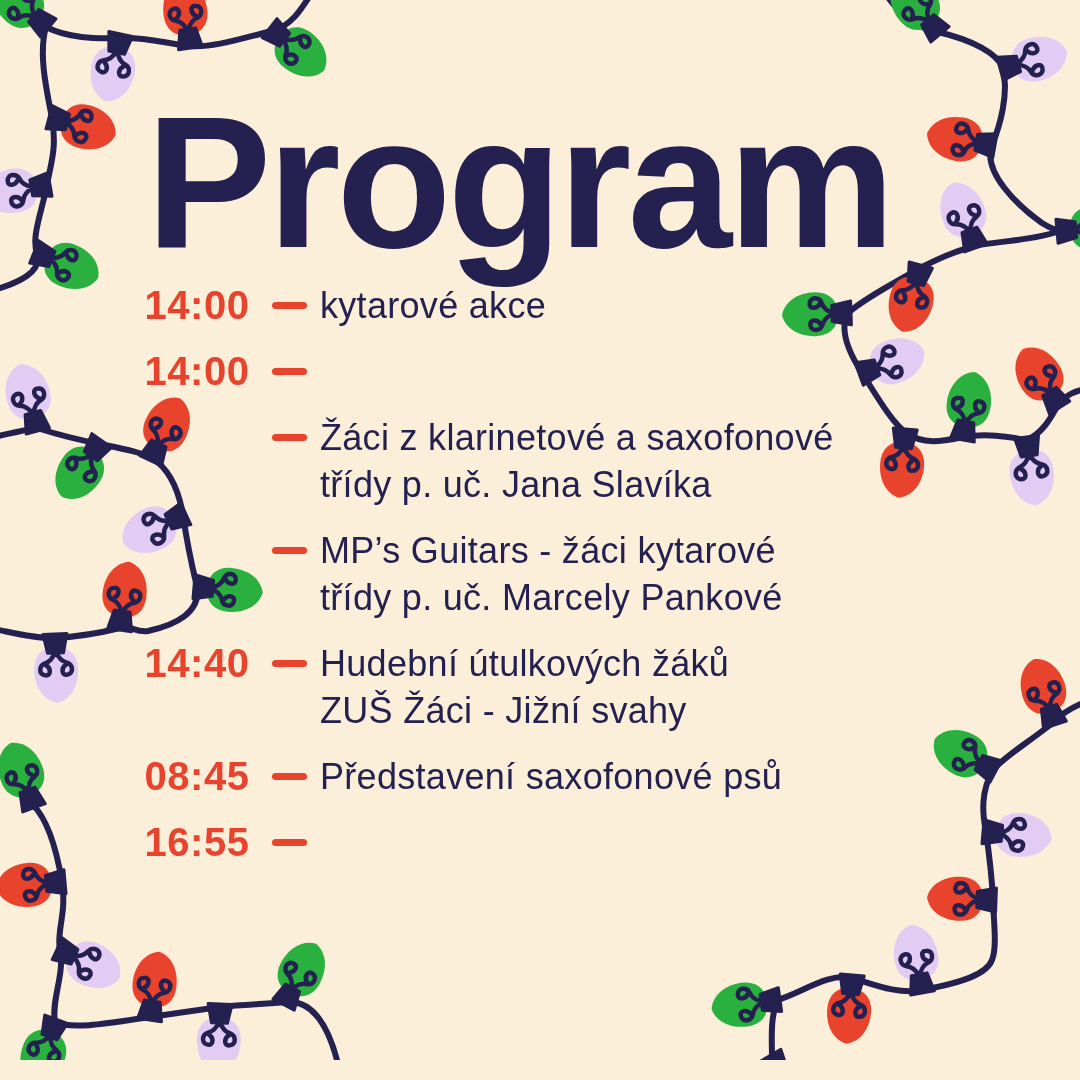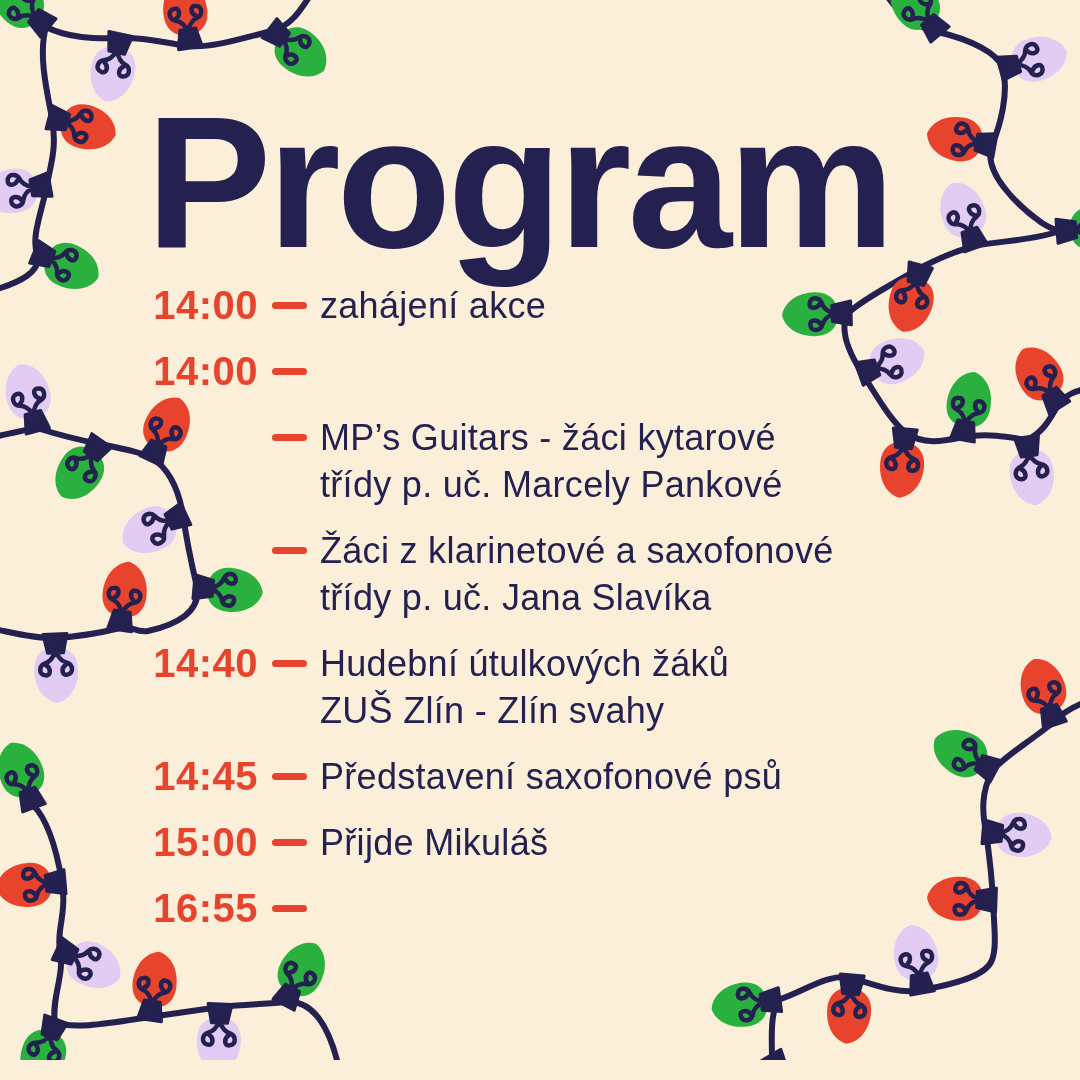--- a/index.html
+++ b/index.html
@@ -17,21 +17,21 @@
     position:absolute;left:146px;top:88px;margin:0;
     font-size:188px;line-height:1;font-weight:bold;letter-spacing:-4px;
     color:var(--navy);
   }
   .schedule{
     position:absolute;left:136px;top:282px;
     display:flex;flex-direction:column;gap:19px;
   }
   .row{display:flex;align-items:flex-start;}
   .time{
-    width:122px;text-align:right;flex:0 0 122px;
+    width:122px;text-align:center;flex:0 0 122px;
     font-size:40px;line-height:47px;font-weight:bold;letter-spacing:0.5px;
     color:var(--red);
   }
   .dash-cell{width:62px;flex:0 0 62px;display:flex;justify-content:center;}
   .dash{width:35px;height:7px;margin-top:20px;border-radius:4px;background:var(--red);}
   .text{display:flex;flex-direction:column;}
   .line{
     font-size:36px;line-height:47px;color:var(--navy);
     letter-spacing:0.3px;white-space:nowrap;
   }
@@ -258,86 +258,76 @@
   <h1 class="title">Program</h1>
 
   <div class="schedule">
 
     <div class="row">
       <span class="time">14:00</span>
       <span class="dash-cell">
           <span class="dash"></span>
         </span>
       <div class="text">
-        <div class="line">zahájení akce</div>
+        <div class="line">kytarové akce</div>
 
       </div>
     </div>
 
     <div class="row">
       <span class="time">14:00</span>
       <span class="dash-cell">
           <span class="dash"></span>
         </span>
+    </div>
+
+    <div class="row">
+      <span class="time"></span>
+      <span class="dash-cell">
+          <span class="dash"></span>
+        </span>
+      <div class="text">
+        <div class="line">Žáci z klarinetové a saxofonové</div>
+        <div class="line">třídy p. uč. Jana Slavíka</div>
+      </div>
     </div>
 
     <div class="row">
       <span class="time"></span>
       <span class="dash-cell">
           <span class="dash"></span>
         </span>
       <div class="text">
         <div class="line">MP’s Guitars - žáci kytarové</div>
         <div class="line">třídy p. uč. Marcely Pankové</div>
       </div>
     </div>
 
     <div class="row">
-      <span class="time"></span>
-      <span class="dash-cell">
-          <span class="dash"></span>
-        </span>
-      <div class="text">
-        <div class="line">Žáci z klarinetové a saxofonové</div>
-        <div class="line">třídy p. uč. Jana Slavíka</div>
-      </div>
-    </div>
-
-    <div class="row">
       <span class="time">14:40</span>
       <span class="dash-cell">
           <span class="dash"></span>
         </span>
       <div class="text">
         <div class="line">Hudební útulkových žáků</div>
-        <div class="line">ZUŠ Zlín - Zlín svahy</div>
-      </div>
-    </div>
-
-    <div class="row">
-      <span class="time">14:45</span>
+        <div class="line">ZUŠ Žáci - Jižní svahy</div>
+      </div>
+    </div>
+
+    <div class="row">
+      <span class="time">08:45</span>
       <span class="dash-cell">
           <span class="dash"></span>
         </span>
       <div class="text">
         <div class="line">Představení saxofonové psů</div>
 
       </div>
     </div>
 
-    <div class="row">
-      <span class="time">15:00</span>
-      <span class="dash-cell">
-          <span class="dash"></span>
-        </span>
-      <div class="text">
-        <div class="line">Přijde Mikuláš</div>
-
-      </div>
-    </div>
 
     <div class="row">
       <span class="time">16:55</span>
       <span class="dash-cell">
           <span class="dash"></span>
         </span>
     </div>
 
   </div>
 </div>

